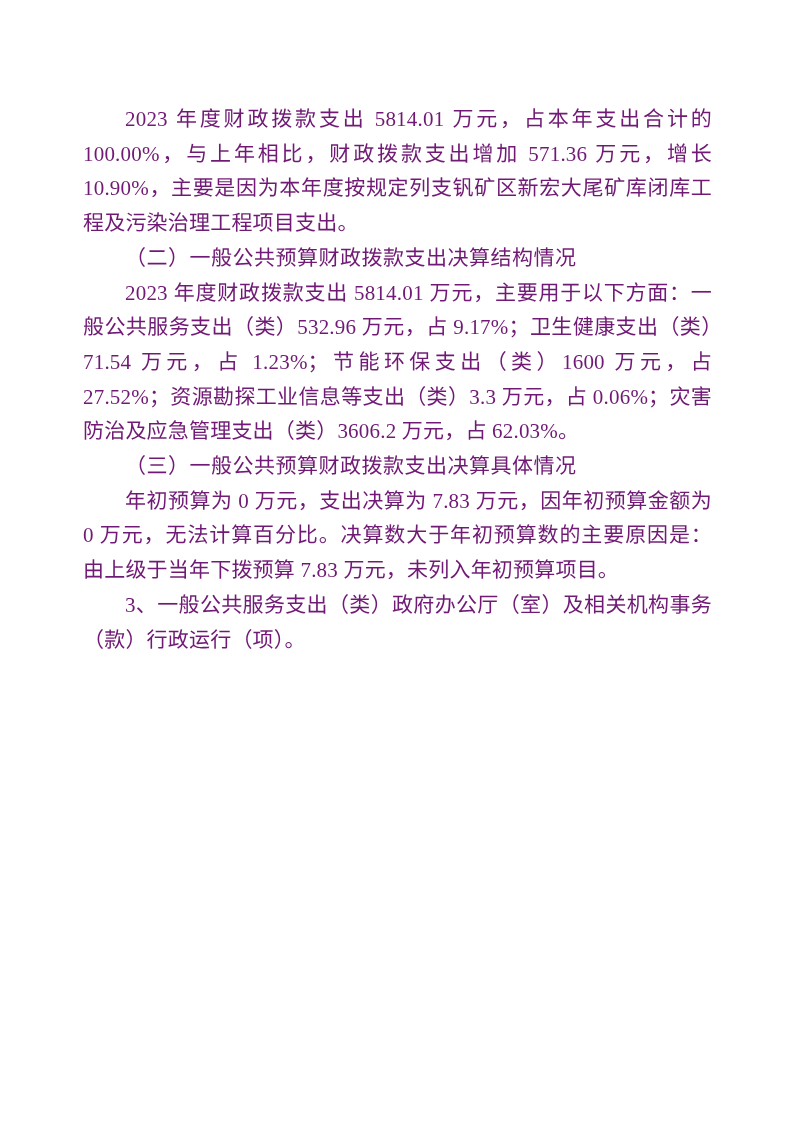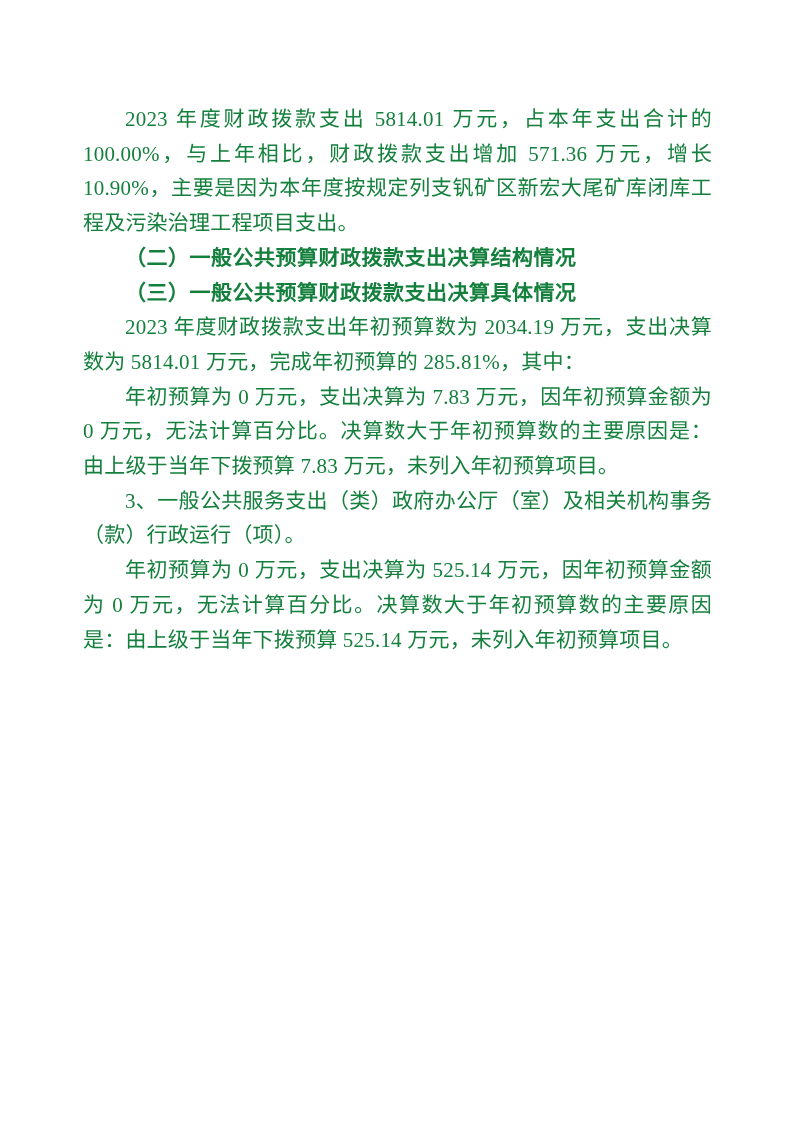--- a/index.html
+++ b/index.html
@@ -27,52 +27,51 @@
     left: 83px;
     top: 102px;
     width: 629px;
   }
 
   
   .content p {
     font-family: "Liberation Serif", "DejaVu Serif", serif;
     font-size: 21px;
     line-height: 34.7px;
-    color: #15803d;
+    color: #701a75;
     text-align: justify;
     text-indent: 2em;
     letter-spacing: 0.2px;
   }
 
   
   .content p.heading {
     font-family: "Liberation Sans", "DejaVu Sans", sans-serif;
-    font-weight: bold;
+    font-weight: normal;
     font-size: 21px;
     letter-spacing: 0.5px;
   }
 </style>
 </head>
 <body>
 
 <div class="page">
   <div class="content">
 
     <p class="body">2023 年度财政拨款支出 5814.01 万元，占本年支出合计的 100.00%，与上年相比，财政拨款支出增加 571.36 万元，增长 10.90%，主要是因为本年度按规定列支钒矿区新宏大尾矿库闭库工程及污染治理工程项目支出。</p>
 
     <p class="heading">（二）一般公共预算财政拨款支出决算结构情况</p>
 
+    <p class="body">2023 年度财政拨款支出 5814.01 万元，主要用于以下方面：一般公共服务支出（类）532.96 万元，占 9.17%；卫生健康支出（类）71.54 万元，占 1.23%；节能环保支出（类）1600 万元，占 27.52%；资源勘探工业信息等支出（类）3.3 万元，占 0.06%；灾害防治及应急管理支出（类）3606.2 万元，占 62.03%。</p>
 
     <p class="heading">（三）一般公共预算财政拨款支出决算具体情况</p>
 
-    <p class="body">2023 年度财政拨款支出年初预算数为 2034.19 万元，支出决算数为 5814.01 万元，完成年初预算的 285.81%，其中：</p>
 
 
     <p class="body">年初预算为 0 万元，支出决算为 7.83 万元，因年初预算金额为 0 万元，无法计算百分比。决算数大于年初预算数的主要原因是：由上级于当年下拨预算 7.83 万元，未列入年初预算项目。</p>
 
     <p class="body">3、一般公共服务支出（类）政府办公厅（室）及相关机构事务（款）行政运行（项）。</p>
 
-    <p class="body">年初预算为 0 万元，支出决算为 525.14 万元，因年初预算金额为 0 万元，无法计算百分比。决算数大于年初预算数的主要原因是：由上级于当年下拨预算 525.14 万元，未列入年初预算项目。</p>
 
 
 
   </div>
 </div>
 
 </body></html>

